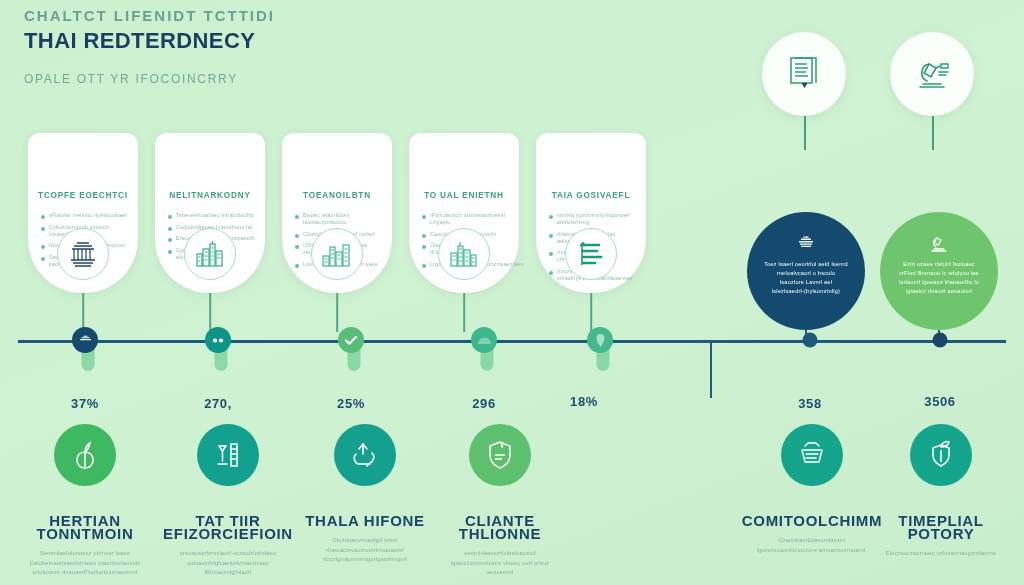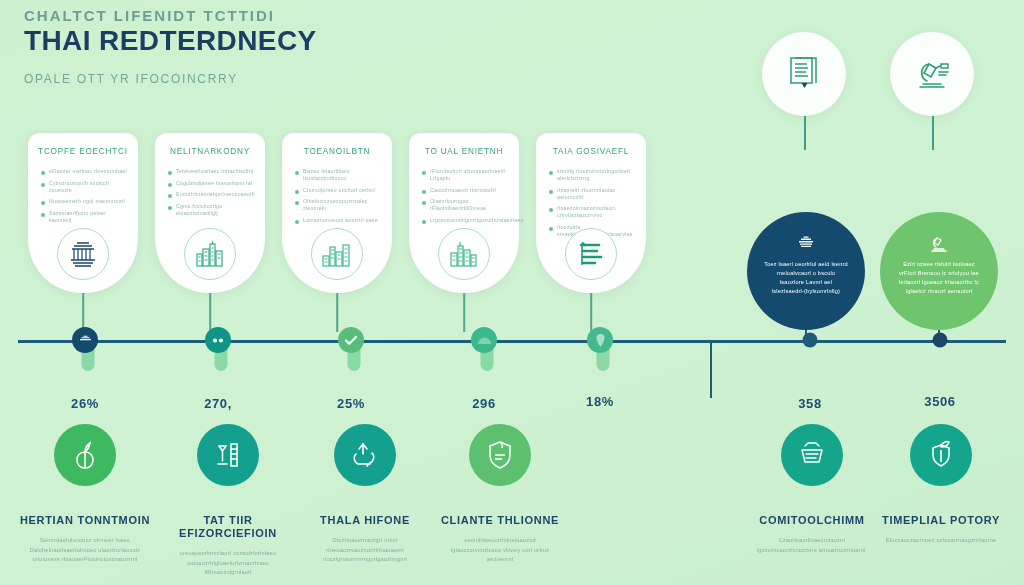--- a/index.html
+++ b/index.html
@@ -12,41 +12,41 @@
   }
   .stage { position: absolute; inset: 0; background: linear-gradient(160deg,#cdf0cf 0%,#cff2d2 45%,#c9eecd 100%); }
 
   
   .hdr { position: absolute; left: 24px; top: 8px; width: 420px; }
   .hdr-eyebrow {
     font-size: 15px; letter-spacing: 2.0px; font-weight: 600;
     color: #6f9e96; text-transform: uppercase; line-height: 16px;
   }
   .hdr-title {
-    font-size: 28px; font-weight: 700; letter-spacing: .4px;
+    font-size: 22px; font-weight: 700; letter-spacing: .4px;
     color: #1b3f63; line-height: 30px; margin-top: 2px; text-transform: uppercase;
   }
   .hdr-sub {
     font-size: 12px; letter-spacing: 1.7px; font-weight: 500;
     color: #74a89c; text-transform: uppercase; line-height: 15px; margin-top: 16px;
   }
 
   
   .cards { position: absolute; left: 28px; top: 133px; display: flex; gap: 17px; }
   .card {
     width: 110px; height: 160px;
     background: #ffffff;
     border-radius: 12px 12px 54px 54px;
     padding: 13px 10px 0 10px;
     position: relative;
     box-shadow: 0 2px 9px rgba(60,120,90,.10);
   }
   .card-title {
-    font-size: 8.2px; font-weight: 400; letter-spacing: .8px;
-    color: #3aa07e; text-transform: uppercase; text-align: center; line-height: 11px;
+    font-size: 8.2px; font-weight: 700; letter-spacing: .8px;
+    color: #3aa07e; text-transform: uppercase; text-align: center; line-height: 11px; margin-top: 44px;
   }
   .card-list { margin-top: 11px; padding-left: 3px; }
   .card-li {
     display: flex; align-items: flex-start; gap: 4px;
     margin-bottom: 4.5px;
   }
   .dotb {
     width: 4px; height: 4px; border-radius: 50%;
     background: #63c2a2; margin-top: 3px; flex: none;
   }
@@ -115,21 +115,21 @@
     margin: 0 auto 14px auto;
     display: flex; align-items: center; justify-content: center;
     position: relative;
   }
   .stat-circ::after {
     content: ""; position: absolute; left: 9px; top: 7px;
     width: 62px; height: 62px; border-radius: 50%;
     background: rgba(120,200,150,.22); z-index: -1;
   }
   .stat-title {
-    font-size: 11px; font-weight: 700; letter-spacing: .7px;
+    font-size: 15px; font-weight: 700; letter-spacing: .7px;
     color: #1d4469; text-transform: uppercase; line-height: 13px; margin-top: 28px;
   }
   .stat-body {
     font-size: 5.6px; line-height: 9.5px; color: #7fb0a5;
     margin-top: 9px; letter-spacing: .2px; padding: 0 18px;
   }
   svg { display: block; }
 </style>
 </head>
 <body>
@@ -404,25 +404,25 @@
       </svg>
   </div>
   <div class="tl-dot" style="left:600px; top:340px; background:#45b98e;">
     <svg width="11" height="13" viewBox="0 0 11 13">
         <path d="M5.5 0a4 4 0 0 1 4 4c0 3-4 9-4 9s-4-6-4-9a4 4 0 0 1 4-4z" fill="#ffffff" opacity=".55"></path>
       </svg>
   </div>
   <div class="tl-dot sm" style="left:810px; top:340px; background:#1d5b7a;"></div>
   <div class="tl-dot sm" style="left:940px; top:340px; background:#1d4469;"></div>
 
-  <div class="pct" style="left:85px;  top:396px;">26%</div>
+  <div class="pct" style="left:85px;  top:396px;">37%</div>
   <div class="pct" style="left:218px; top:396px;">270,</div>
   <div class="pct" style="left:351px; top:396px;">25%</div>
   <div class="pct" style="left:484px; top:396px;">296</div>
-  <div class="pct" style="left:600px; top:394px;">18%</div>
+  <div class="pct" style="left:584px; top:394px;">18%</div>
   <div class="pct" style="left:810px; top:396px;text-align:right;">358</div>
   <div class="pct" style="left:940px; top:394px;">3506</div>
 
   <div class="stat" style="left:10px; top:424px;">
     <div class="stat-circ" style="background:#3fb862;">
       <svg width="28" height="30" viewBox="0 0 28 30">
         <g fill="none" stroke="#ffffff" stroke-width="1.6" stroke-linecap="round">
           <path d="M14 28c-5 0-8-3.5-8-8s3-8 8-8 8 3.5 8 8-3 8-8 8z"></path>
           <path d="M14 12c0-4 2-7 5-9-1 4-2 7-5 9z"></path>
           <path d="M14 12v16"></path>

